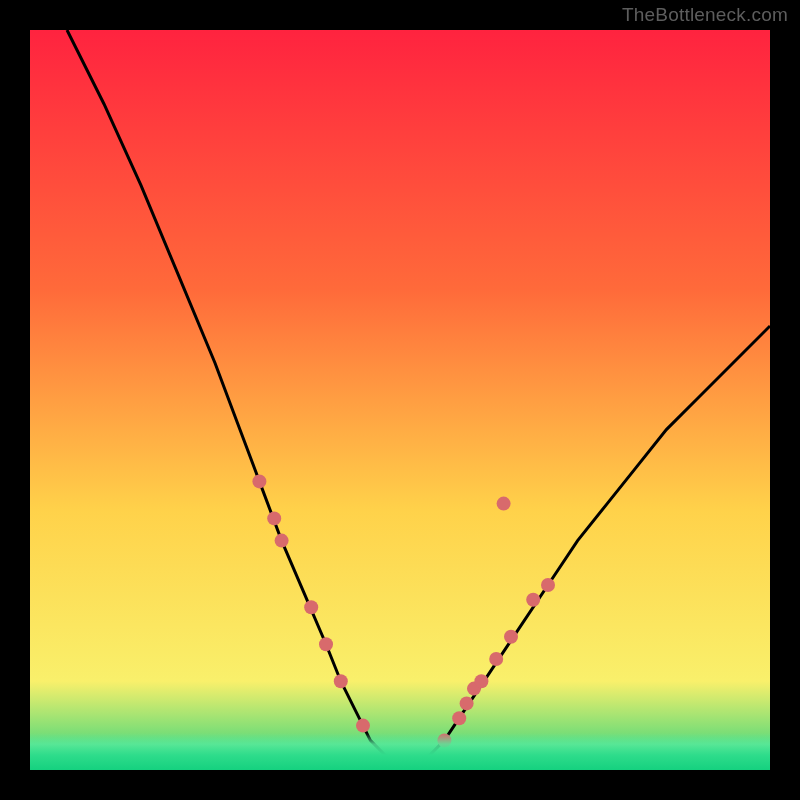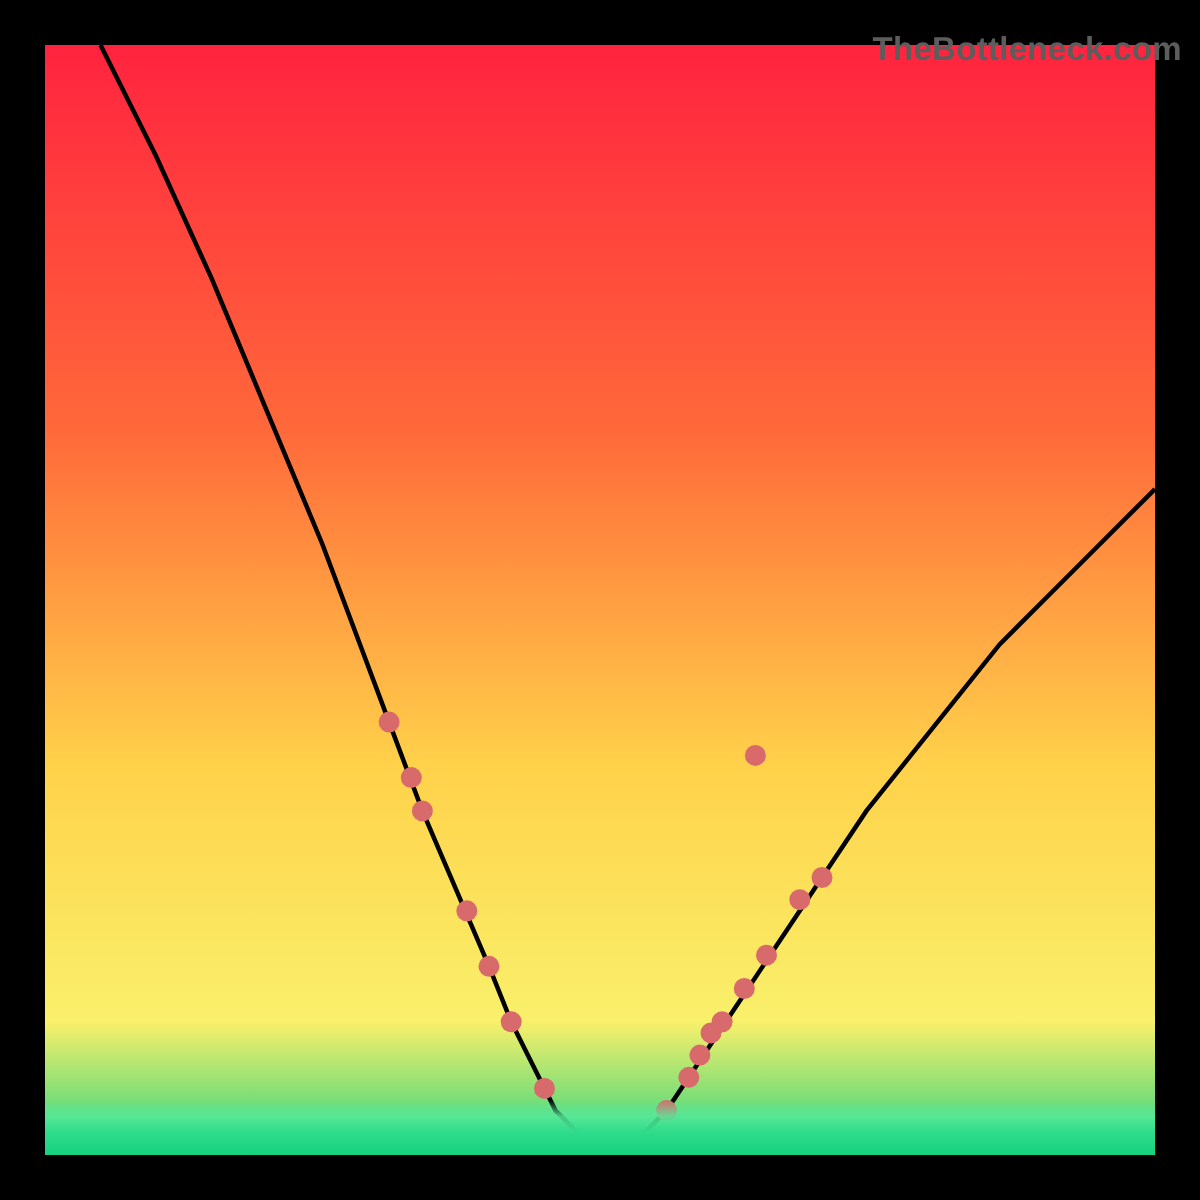--- a/index.html
+++ b/index.html
@@ -12,25 +12,25 @@
     font-family: Arial, Helvetica, sans-serif;
   }
   .stage {
     position: relative;
     width: 800px;
     height: 800px;
     background: #000;
   }
   .watermark {
     position: absolute;
-    top: 20px;
+    top: 4px;
     right: 12px;
     color: #5d5d5d;
-    font-size: 22px;
-    font-weight: 700;
+    font-size: 19px;
+    font-weight: 400;
     letter-spacing: 0.2px;
     z-index: 10;
   }
   .plot-frame {
     position: absolute;
     left: 30px;
     top: 30px;
     width: 740px;
     height: 740px;
     background: #000;

